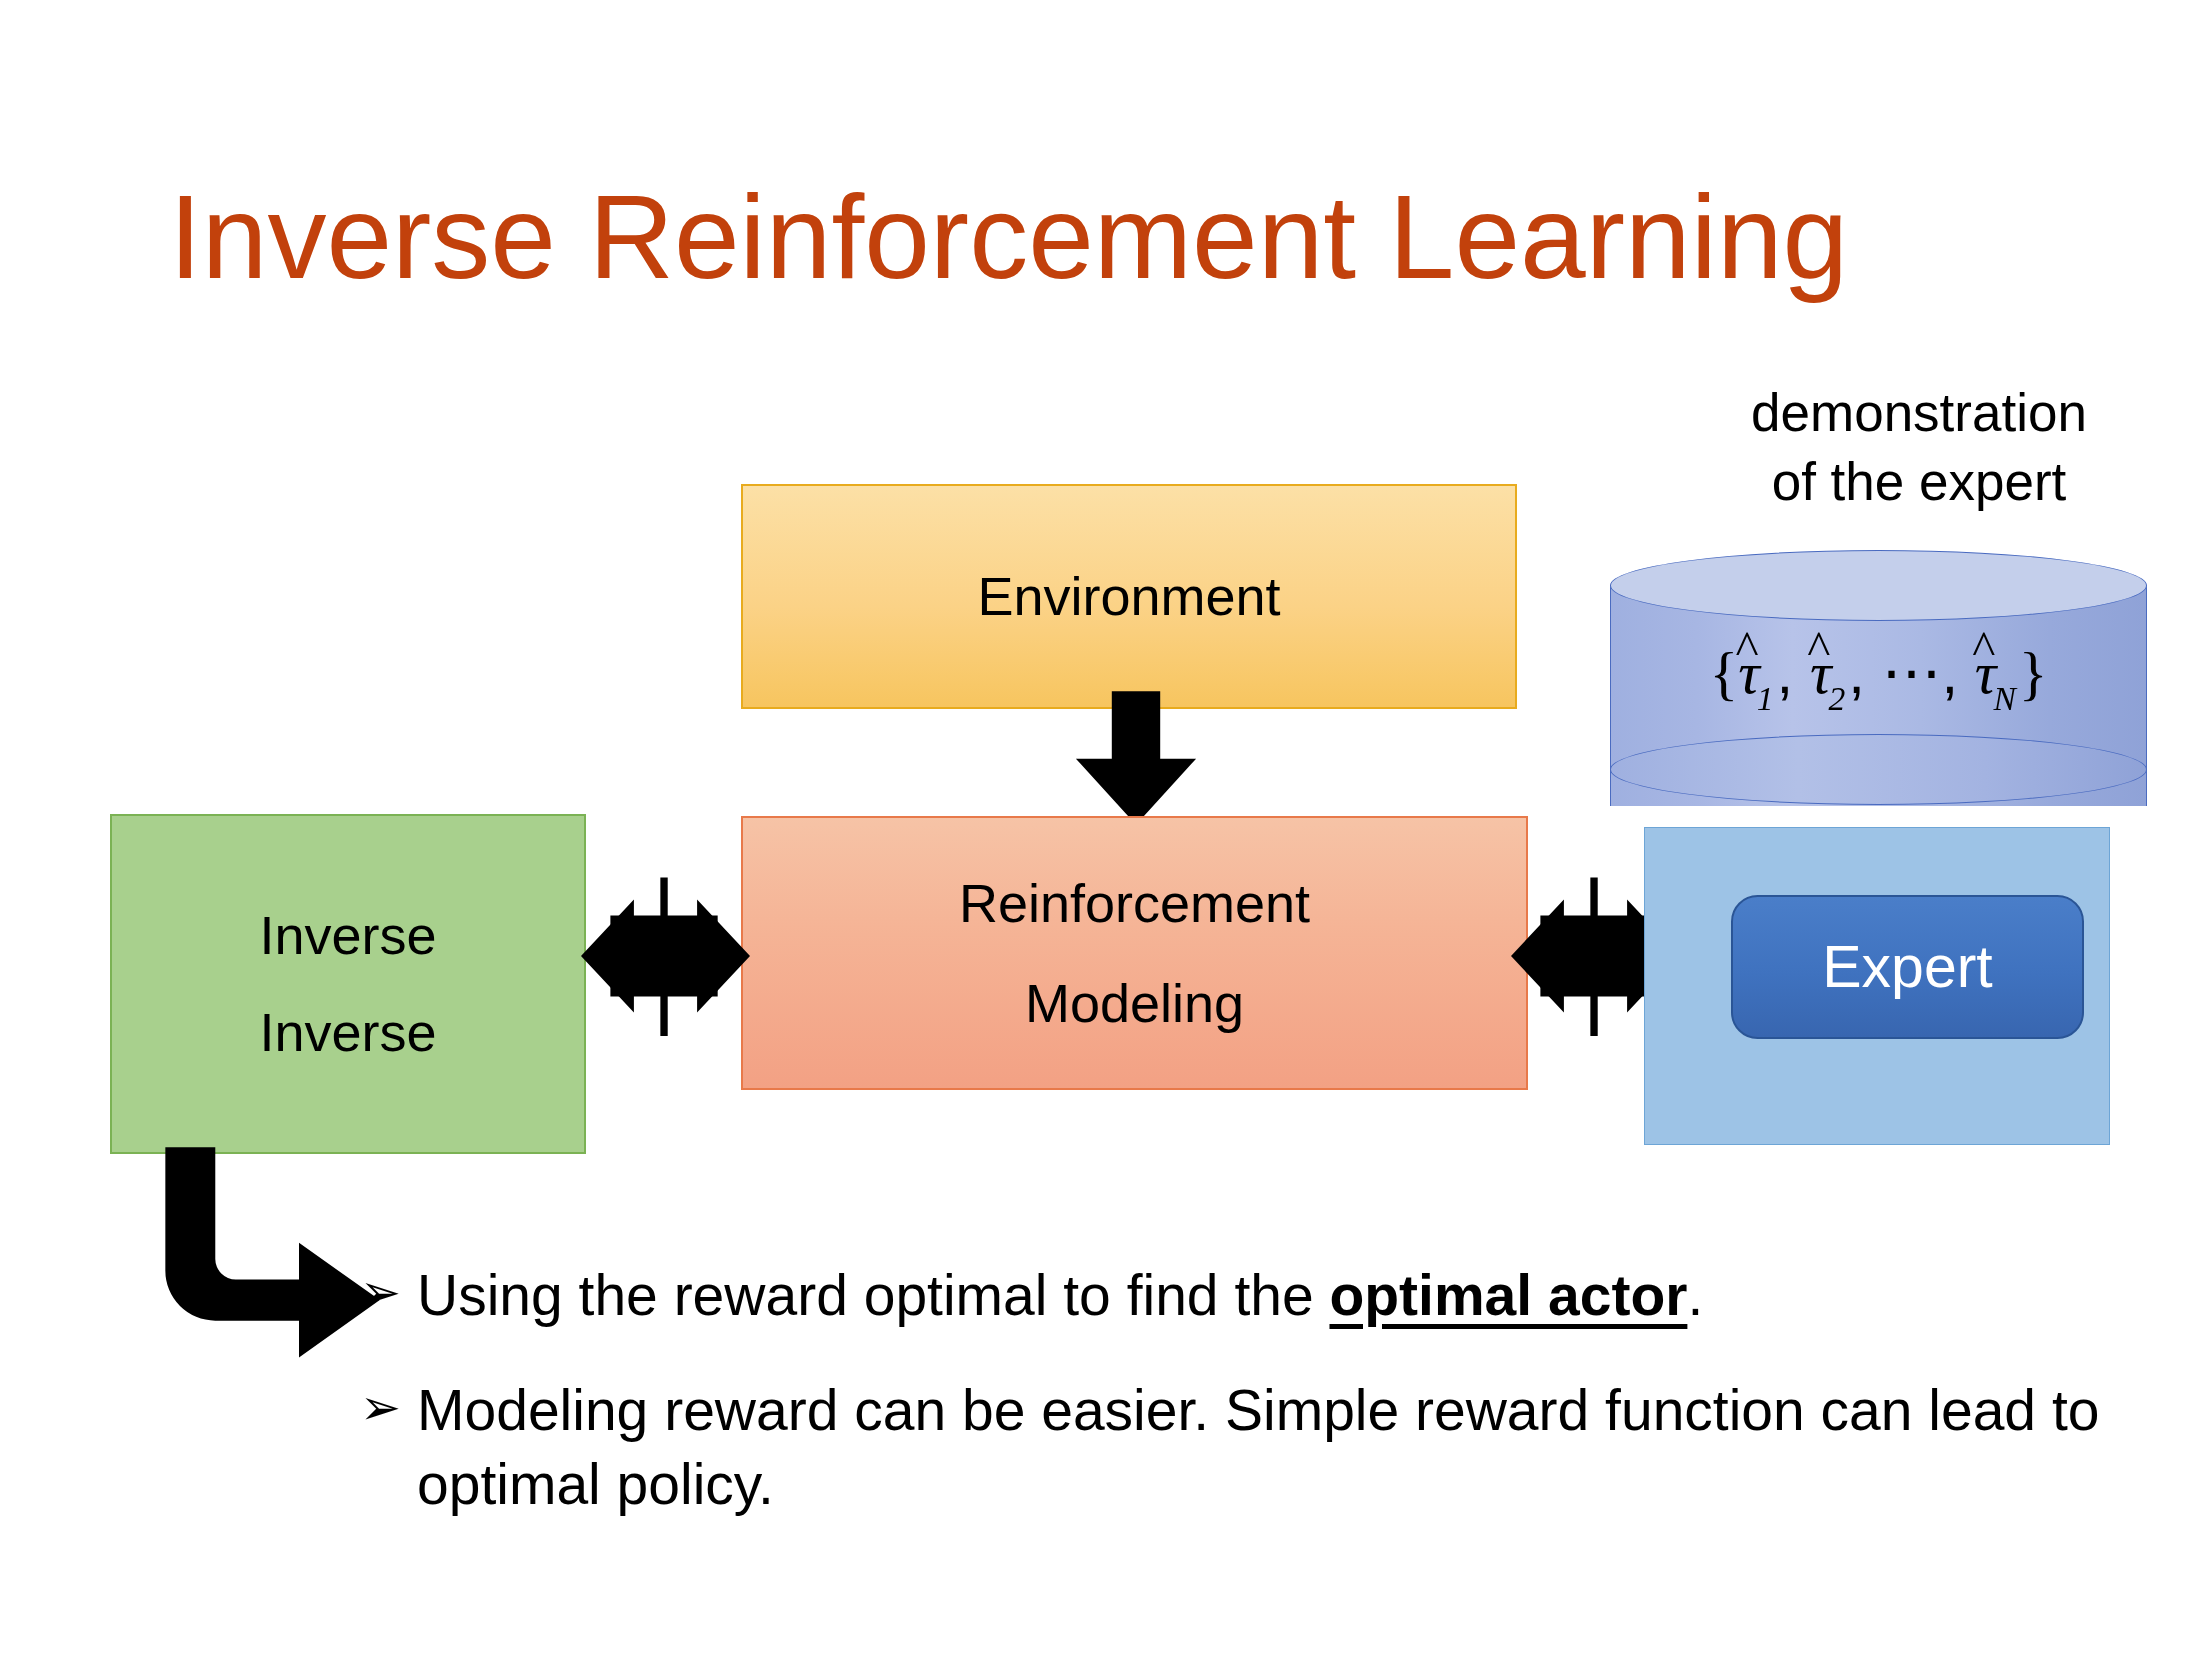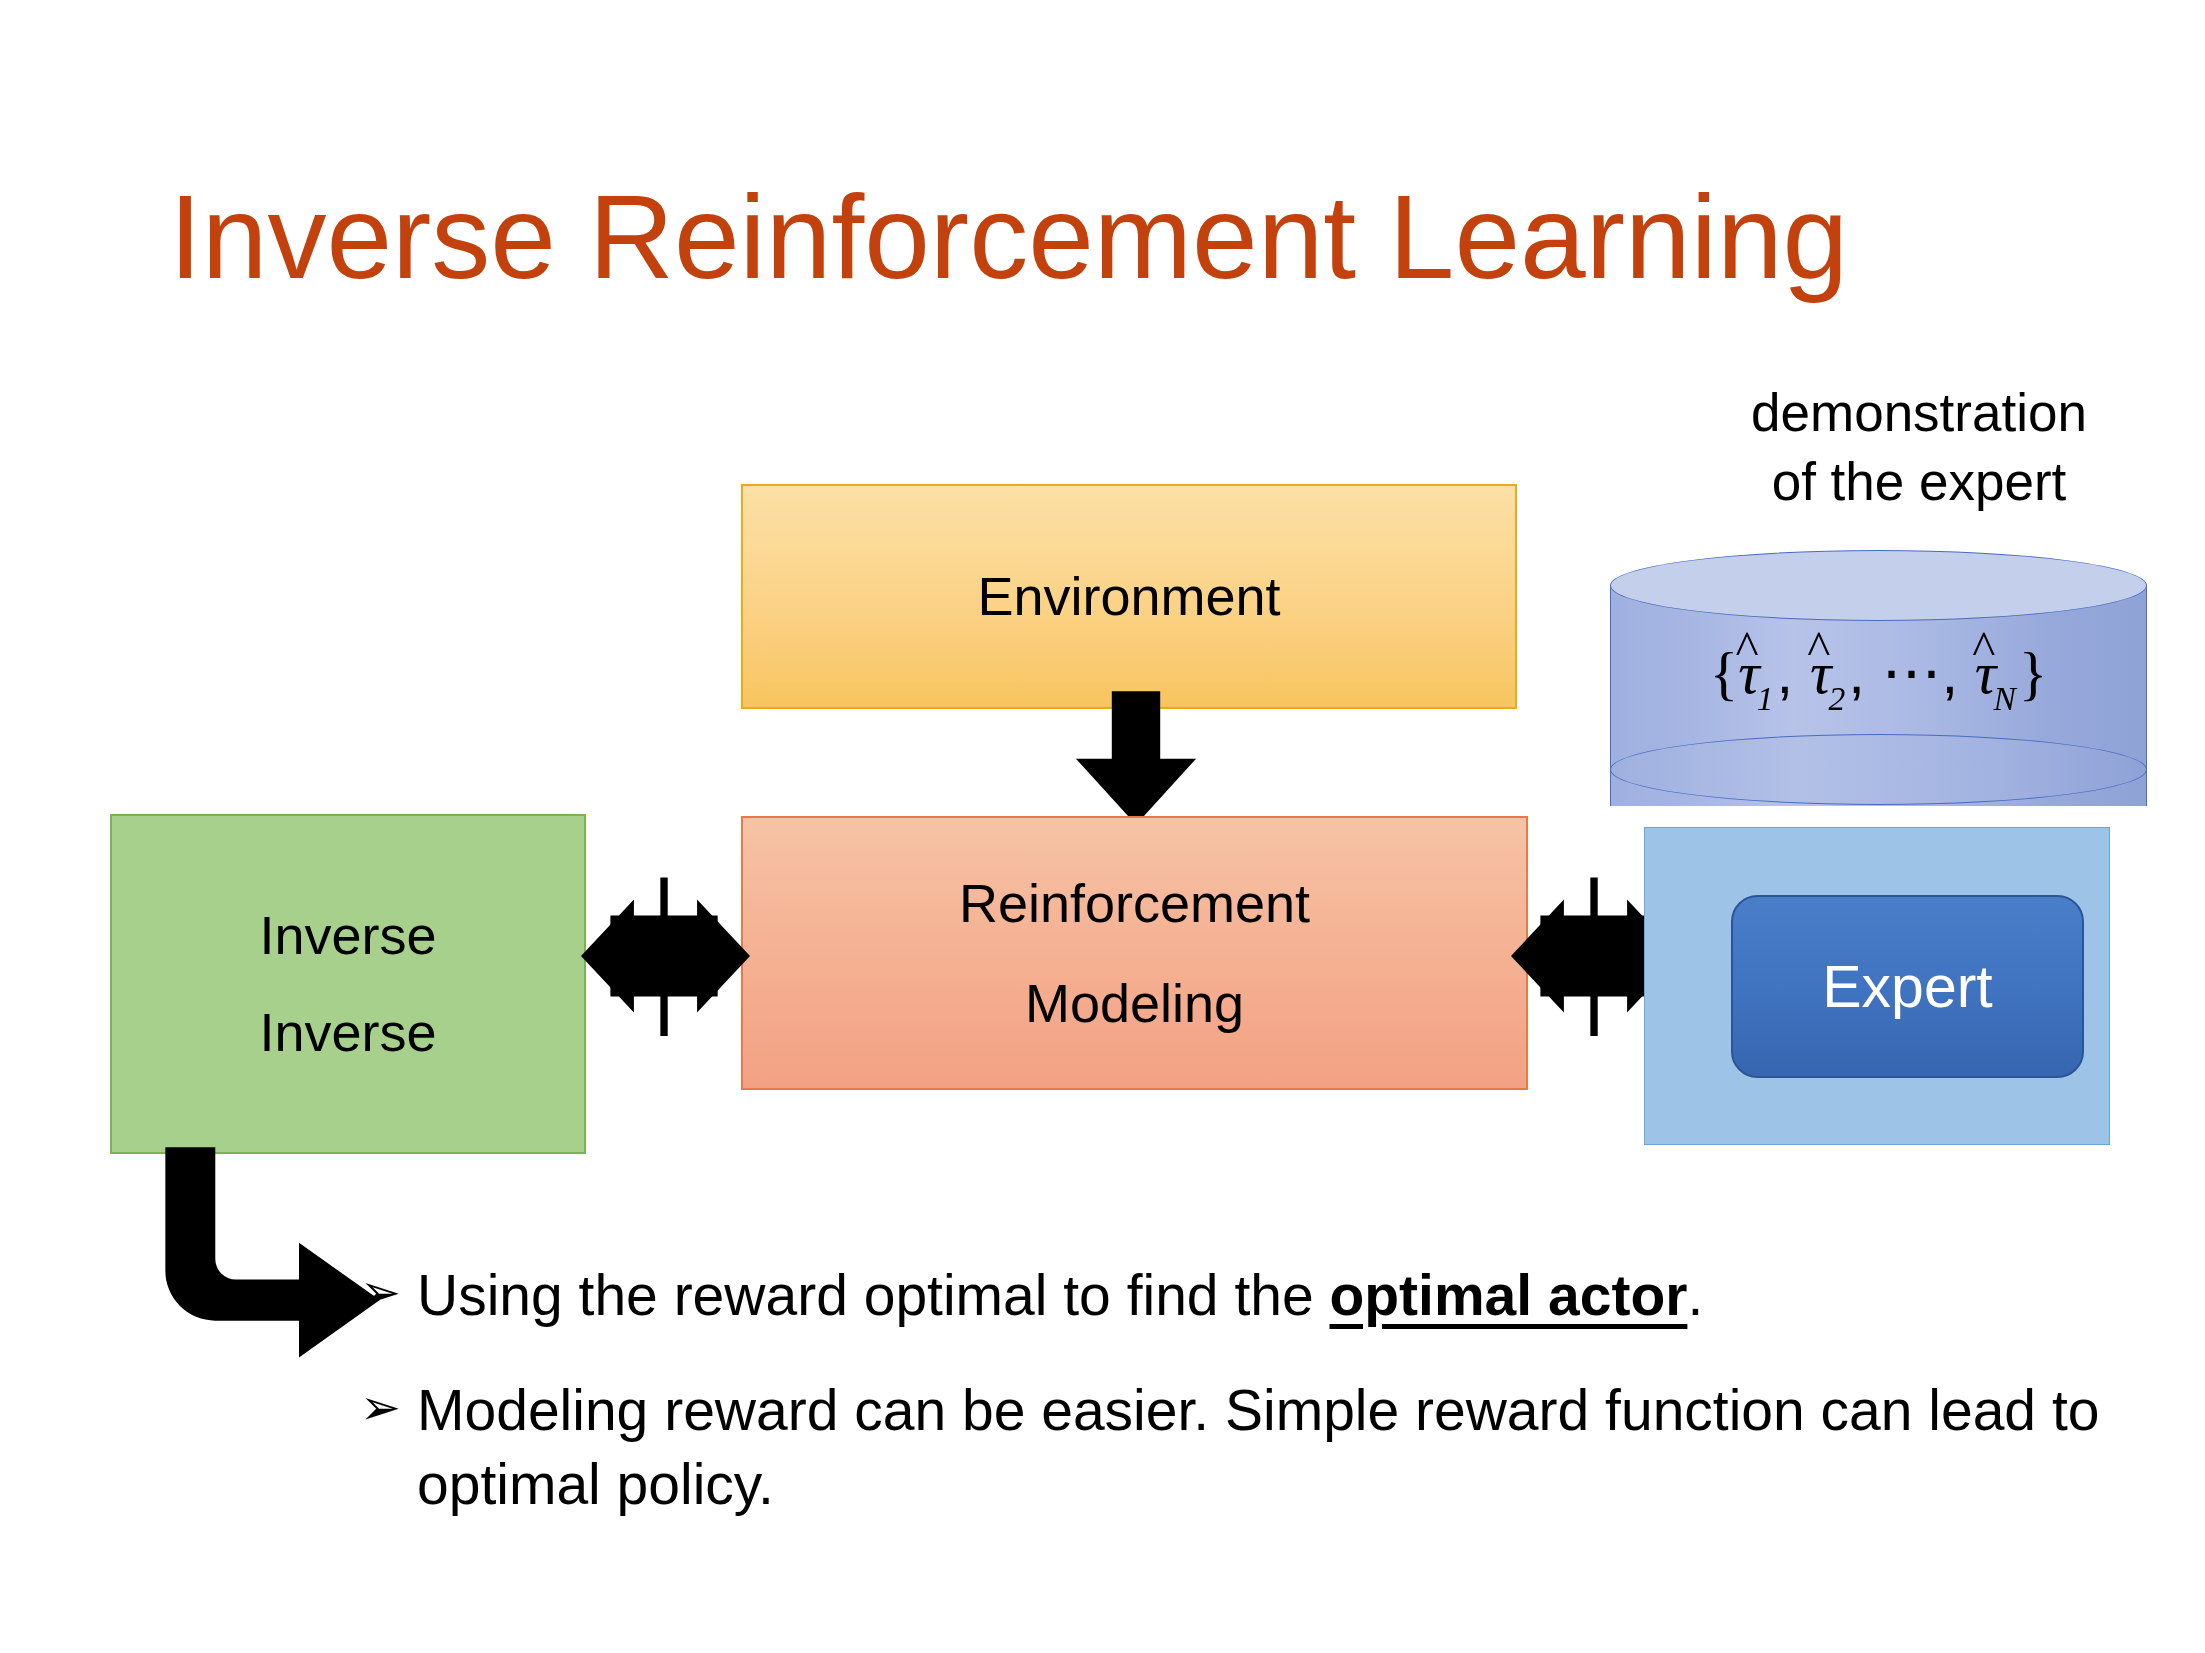--- a/index.html
+++ b/index.html
@@ -179,21 +179,21 @@
     font-style: normal;
     font-size: 0.82em;
     line-height: 1;
   }
 
   #box-expert {
     position: absolute;
     left: 1731px;
     top: 895px;
     width: 353px;
-    height: 183px;
+    height: 144px;
     box-sizing: border-box;
     border-radius: 26.5px;
     background: linear-gradient(180deg, #4a7ec9 0%, #3f72bf 55%, #3866b0 100%);
     border: 2.9px solid #2a5596;
     display: flex;
     align-items: center;
     justify-content: center;
     color: #ffffff;
     font-size: 59px;
   }

